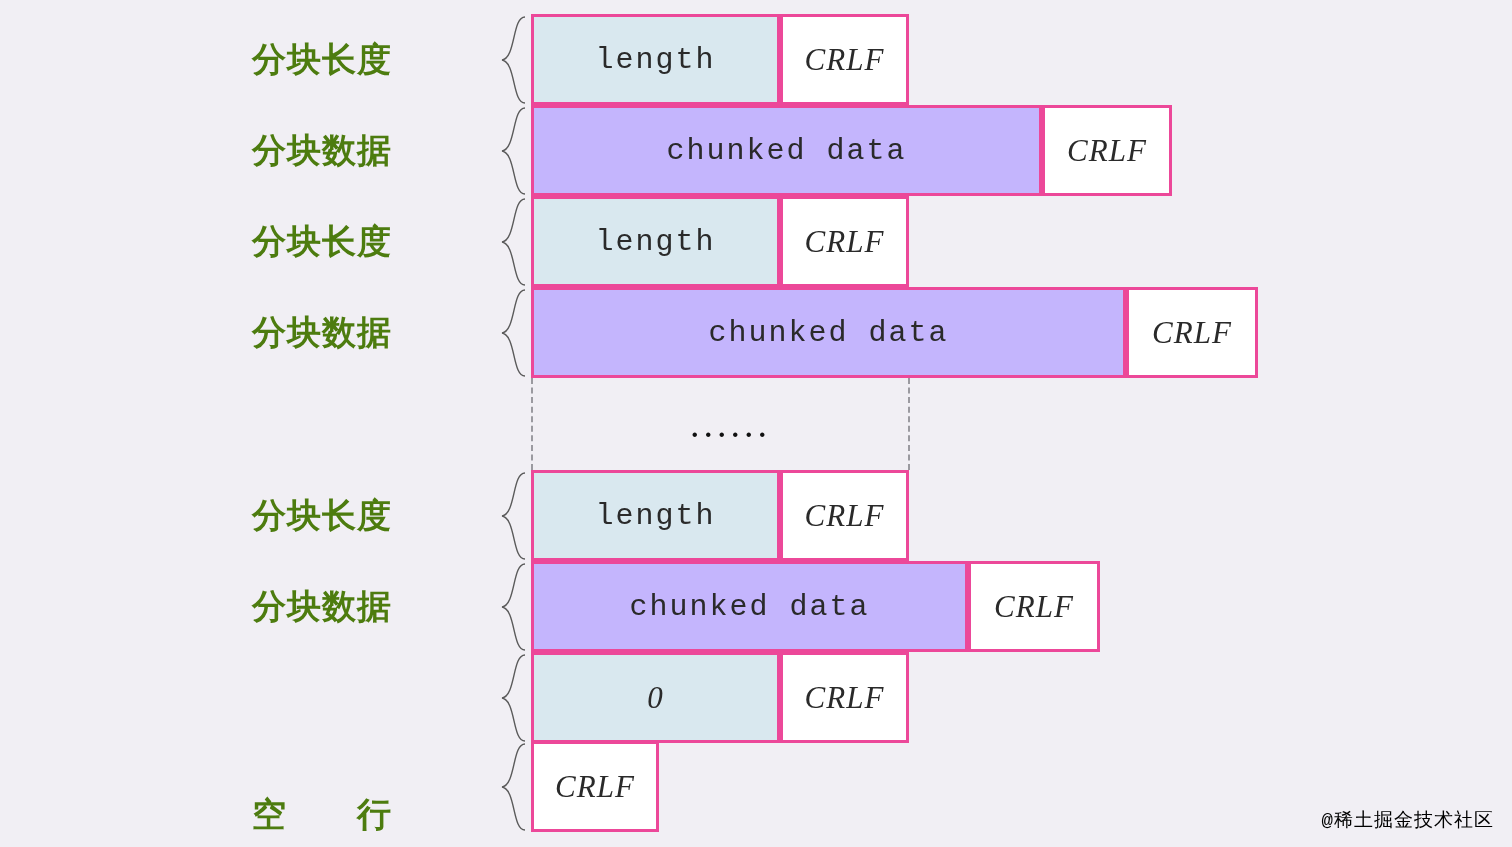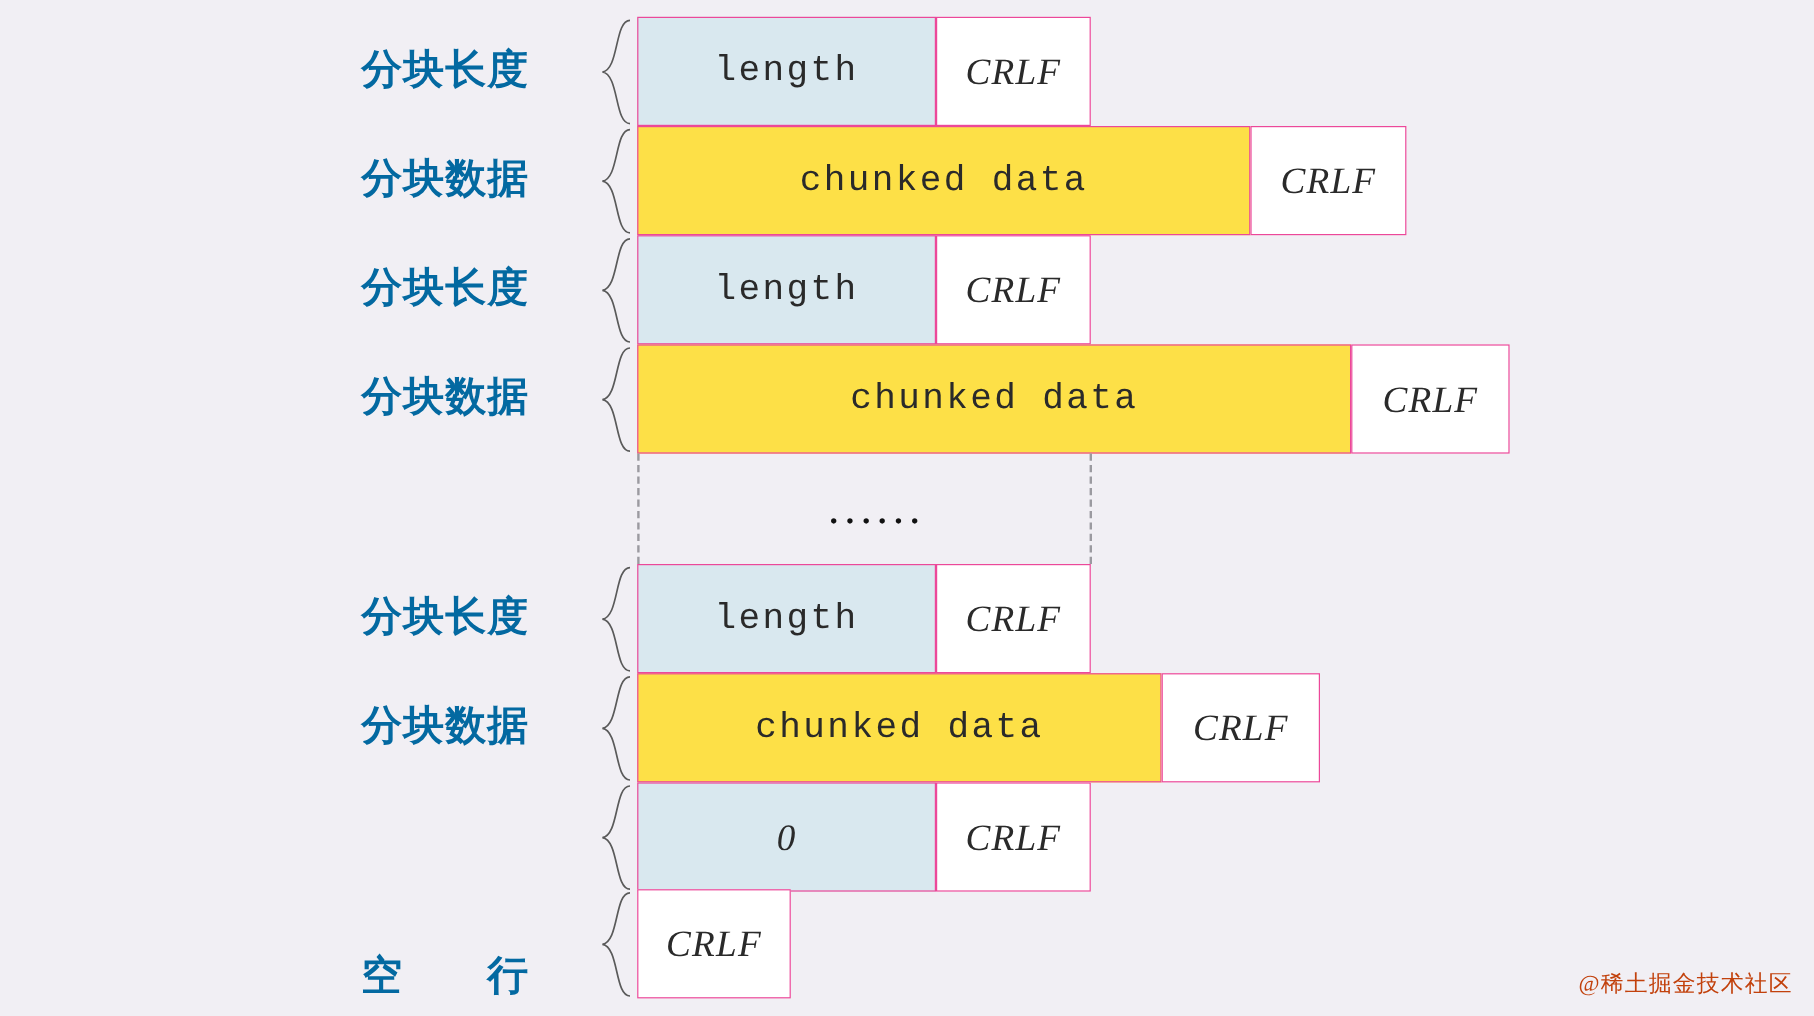--- a/index.html
+++ b/index.html
@@ -20,26 +20,26 @@
     position: absolute;
     left: 0;
     top: 0;
     width: 1512px;
     height: 847px;
   }
 
   
   .row-label {
     position: absolute;
-    font-family: Liberation Serif, serif;
+    font-family: Liberation Sans, sans-serif;
     font-weight: bold;
     font-size: 34px;
     letter-spacing: 1px;
-    color: #0369a1;
-    text-align: center;
+    color: #4d7c0f;
+    text-align: left;
     white-space: nowrap;
     height: 40px;
     line-height: 40px;
   }
   .row-label.spaced {
     letter-spacing: 1px;
   }
 
   
   .brace {
@@ -50,29 +50,29 @@
     display: block;
     width: 100%;
     height: 100%;
     overflow: visible;
   }
 
   
   .cell {
     position: absolute;
     box-sizing: border-box;
-    border: 1px solid #ec4899;
+    border: 3px solid #ec4899;
     display: flex;
     align-items: center;
     justify-content: center;
     font-family: "Liberation Serif", serif;
     color: #1f1f1f;
   }
   .cell.blue  { background: #d9e8ef; }
-  .cell.orange{ background: #fde047; }
+  .cell.orange{ background: #c4b5fd; }
   .cell.white { background: #ffffff; }
 
   .cell-text {
     font-family: "Liberation Mono", monospace;
     font-size: 30px;
     letter-spacing: 2px;
     color: #2a2a2a;
     white-space: nowrap;
   }
   .cell-text.serif {
@@ -96,23 +96,23 @@
     color: #111;
     line-height: 1;
     white-space: nowrap;
   }
 
   
   .watermark {
     position: absolute;
     right: 18px;
     bottom: 14px;
-    font-family: Liberation Serif, serif;
+    font-family: Liberation Mono, monospace;
     font-size: 19px;
-    color: #c2410c;
+    color: #000000;
     letter-spacing: 1px;
     white-space: nowrap;
   }
 </style>
 </head>
 <body>
 
 <div id="diagram">
 
   <div class="row-label" style="left:252px; top:39px; width:238px;">分块长度</div>

